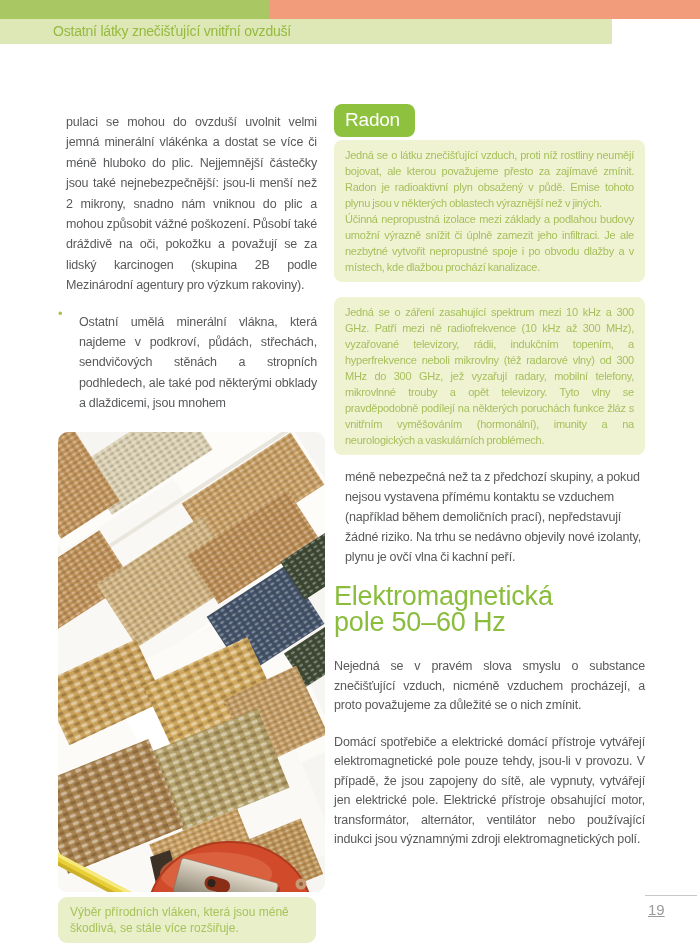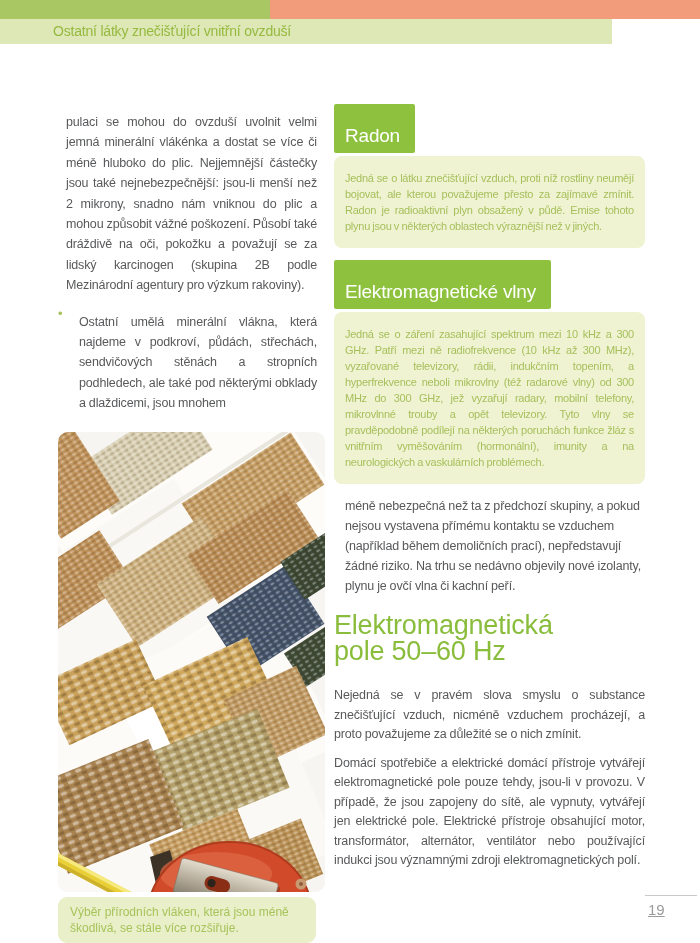--- a/index.html
+++ b/index.html
@@ -34,39 +34,39 @@
     background:#f7f5f1;
   }
   .caption-box{
     margin-top:5px;width:258px;box-sizing:border-box;background:#e9efc8;
     border-radius:9px;padding:7px 12px;color:#a7c35b;font-size:12px;line-height:16px;
   }
 
   
   .section-heading{
     display:inline-block;background:#8ec23e;color:#ffffff;font-size:19px;
-    line-height:24px;padding:20px 15px 5px 11px;border-radius:2px;letter-spacing:-0.2px;
+    line-height:24px;padding:4px 15px 5px 11px;border-radius:8px;letter-spacing:-0.2px;
   }
   .green-box{
-    margin-top:3px;background:#eff3d2;border-radius:8px;padding:14px 11px;
+    margin-top:3px;background:#eff3d2;border-radius:8px;padding:7px 11px;
     color:#a6bf5b;font-size:11px;line-height:16px;text-align:justify;
     letter-spacing:-0.25px;word-spacing:-0.5px;
   }
   .green-box p{margin:0;}
   .spacer12{height:12px;}
   .continuation{
     margin:12px 0 0 11px;width:298px;font-size:12.5px;line-height:20px;
     color:#58595b;letter-spacing:-0.15px;word-spacing:-0.3px;
   }
   .subheading{
     margin-top:16px;width:215px;color:#8abd3c;font-size:27px;line-height:26px;
     font-weight:normal;letter-spacing:-0.2px;
   }
   .rc-para{
-    margin:9px 0 0 0;font-size:12.5px;line-height:19.5px;color:#58595b;
+    margin:17px 0 0 0;font-size:12.5px;line-height:19.5px;color:#58595b;
     text-align:justify;letter-spacing:-0.15px;word-spacing:-0.3px;
   }
   
   .footer-line{position:absolute;top:895px;left:645px;width:52px;height:1px;background:#c9c9c9;}
   .page-number{position:absolute;top:901px;left:648px;font-size:15px;color:#9b9b9b;text-decoration:underline;}
 </style>
 </head>
 <body>
 
 <div id="page">
@@ -224,25 +224,25 @@
     <div class="caption-box">
       <span>Výběr přírodních vláken, která jsou méně škodlivá, se stále více rozšiřuje.</span>
     </div>
   </div>
 
   <div class="col-right">
 
     <div class="section-heading">Radon</div>
     <div class="green-box">
       <p>Jedná se o látku znečišťující vzduch, proti níž rostliny neumějí bojovat, ale kterou považujeme přesto za zajímavé zmínit. Radon je radioaktivní plyn obsažený v půdě. Emise tohoto plynu jsou v některých oblastech výraznější než v jiných.</p>
+      <p>Účinná nepropustná izolace mezi základy a podlahou budovy umožní výrazně snížit či úplně zamezit jeho infiltraci. Je ale nezbytné vytvořit nepropustné spoje i po obvodu dlažby a v místech, kde dlažbou prochází kanalizace.</p>
     </div>
 
     <div class="spacer12"></div>
 
-    <div class="section-heading">Elektromagnetické vlny</div>
     <div class="green-box">
       <p>Jedná se o záření zasahující spektrum mezi 10 kHz a 300 GHz. Patří mezi ně radiofrekvence (10 kHz až 300 MHz), vyzařované televizory, rádii, indukčním topením, a hyperfrekvence neboli mikrovlny (též radarové vlny) od 300 MHz do 300 GHz, jež vyzařují radary, mobilní telefony, mikrovlnné trouby a opět televizory. Tyto vlny se pravděpodobně podílejí na některých poruchách funkce žláz s vnitřním vyměšováním (hormonální), imunity a na neurologických a vaskulárních problémech.</p>
     </div>
 
     <p class="continuation">méně nebezpečná než ta z předchozí skupiny, a pokud nejsou vystavena přímému kontaktu se vzduchem (například během demoličních prací), nepředstavují žádné riziko. Na trhu se nedávno objevily nové izolanty, plynu je ovčí vlna či kachní peří.</p>
 
     <h2 class="subheading">Elektromagnetická pole 50–60 Hz</h2>
 
     <p class="rc-para">Nejedná se v pravém slova smyslu o substance znečišťující vzduch, nicméně vzduchem procházejí, a proto považujeme za důležité se o nich zmínit.</p>
     <p class="rc-para">Domácí spotřebiče a elektrické domácí přístroje vytvářejí elektromagnetické pole pouze tehdy, jsou-li v provozu. V případě, že jsou zapojeny do sítě, ale vypnuty, vytvářejí jen elektrické pole. Elektrické přístroje obsahující motor, transformátor, alternátor, ventilátor nebo používající indukci jsou významnými zdroji elektromagnetických polí.</p>

